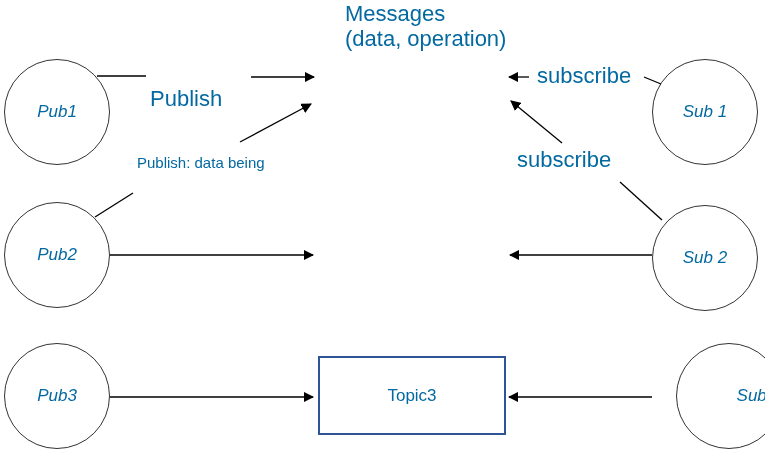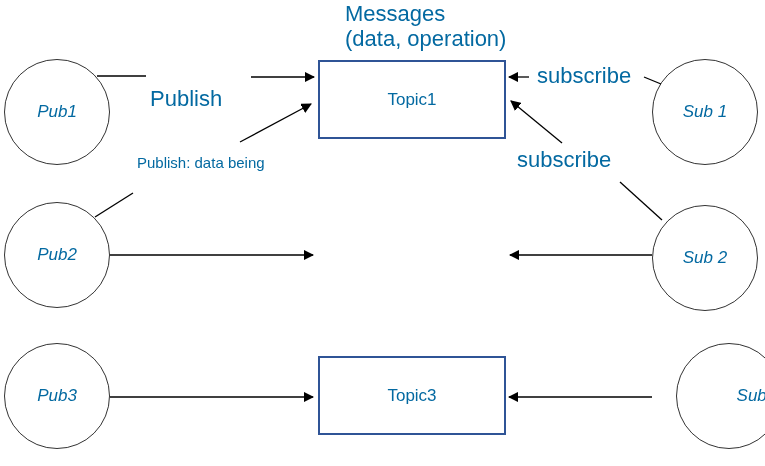--- a/index.html
+++ b/index.html
@@ -98,23 +98,20 @@
   <div class="node pub1">
     <span>Pub1</span>
   </div>
   <div class="node pub2">
     <span>Pub2</span>
   </div>
   <div class="node pub3">
     <span>Pub3</span>
   </div>
 
-  <div class="topic topic1">
-    <span>Topic1</span>
-  </div>
   <div class="topic topic3">
     <span>Topic3</span>
   </div>
 
   <div class="node sub1">
     <span>Sub 1</span>
   </div>
   <div class="node sub2">
     <span>Sub 2</span>
   </div>

